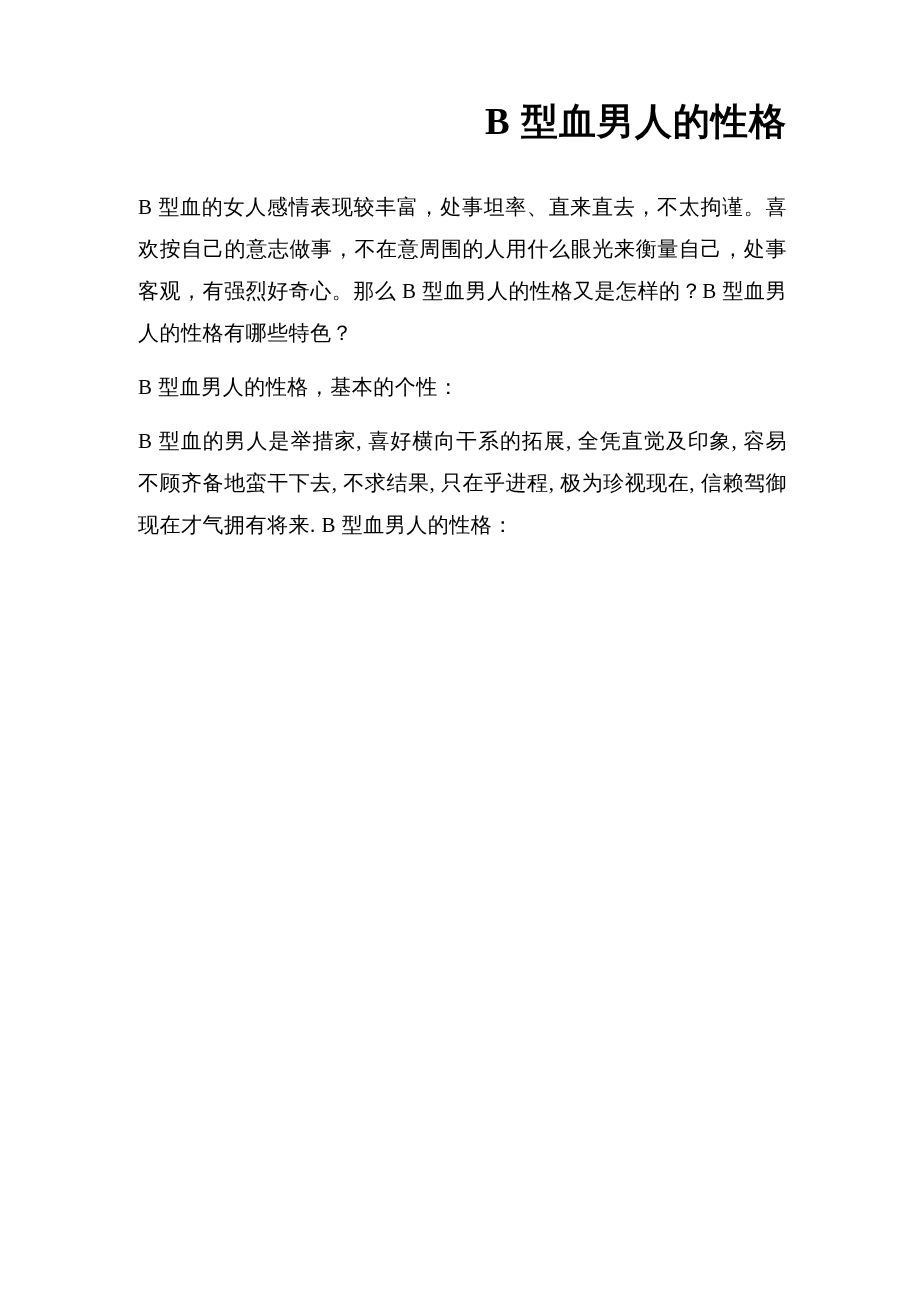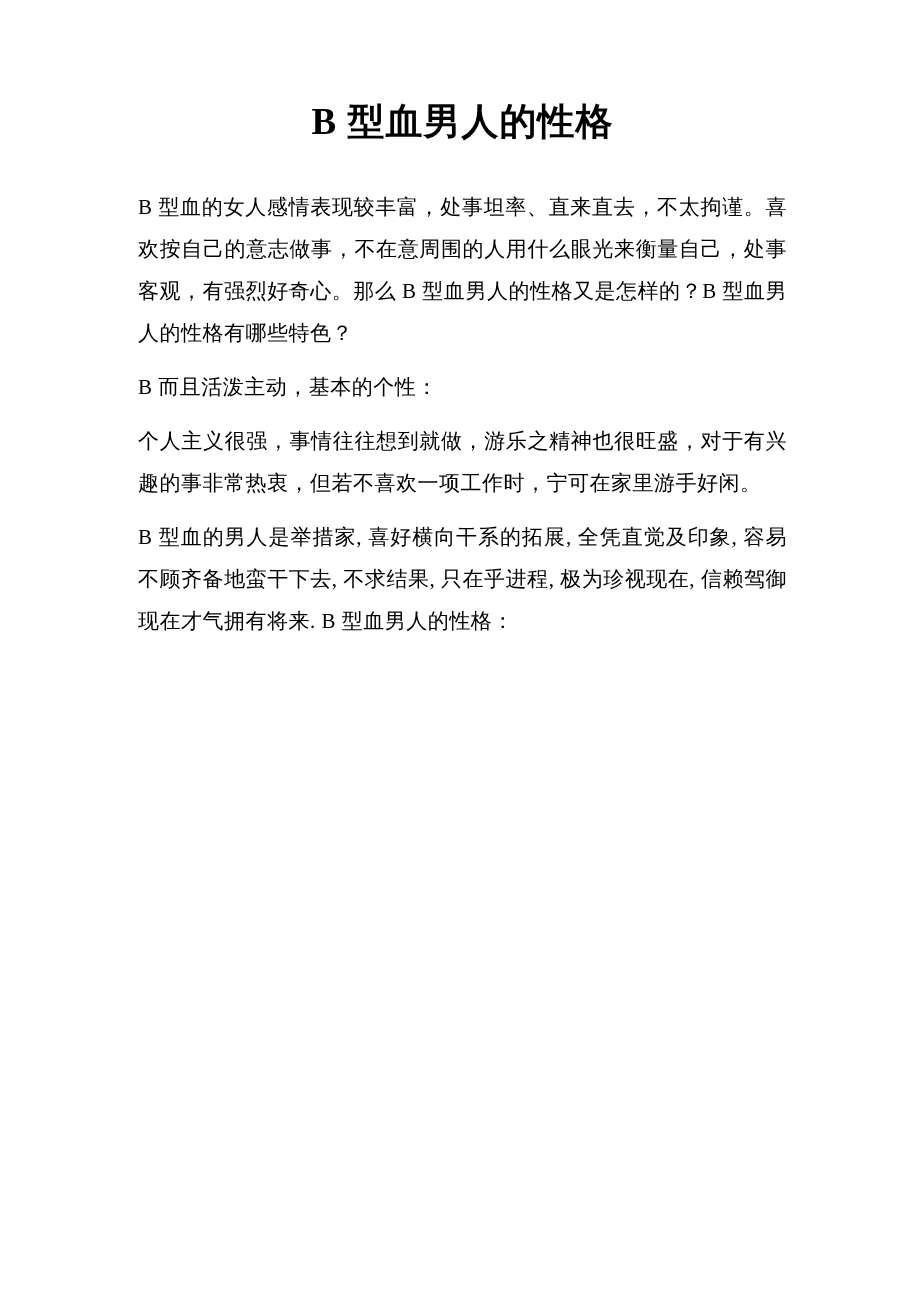--- a/index.html
+++ b/index.html
@@ -15,21 +15,21 @@
     background: #ffffff;
     box-sizing: border-box;
     padding: 98px 133px 0 138px;
     font-family: "Liberation Serif", "DejaVu Serif", serif;
     color: #000000;
     overflow: hidden;
   }
   .doc-title {
     font-size: 37px;
     font-weight: bold;
-    text-align: center;
+    text-align: right;
     line-height: 1.3;
     margin: 0 0 40px 0;
     letter-spacing: 1px;
   }
   .doc-paragraph {
     font-size: 21px;
     line-height: 42px;
     text-align: justify;
     text-justify: inter-ideograph;
     margin: 0 0 12px 0;
@@ -38,21 +38,20 @@
   }
 </style>
 </head>
 <body>
 
 <div class="page">
   <h1 class="doc-title">B 型血男人的性格</h1>
 
   <p class="doc-paragraph">B 型血的女人感情表现较丰富，处事坦率、直来直去，不太拘谨。喜欢按自己的意志做事，不在意周围的人用什么眼光来衡量自己，处事客观，有强烈好奇心。那么 B 型血男人的性格又是怎样的？B 型血男人的性格有哪些特色？</p>
 
-  <p class="doc-paragraph">B 而且活泼主动，基本的个性：</p>
+  <p class="doc-paragraph">B 型血男人的性格，基本的个性：</p>
 
-  <p class="doc-paragraph">个人主义很强，事情往往想到就做，游乐之精神也很旺盛，对于有兴趣的事非常热衷，但若不喜欢一项工作时，宁可在家里游手好闲。</p>
 
 
 
   <p class="doc-paragraph">B 型血的男人是举措家, 喜好横向干系的拓展, 全凭直觉及印象, 容易不顾齐备地蛮干下去, 不求结果, 只在乎进程, 极为珍视现在, 信赖驾御现在才气拥有将来.  B 型血男人的性格：</p>
 
 </div>
 
 </body></html>

